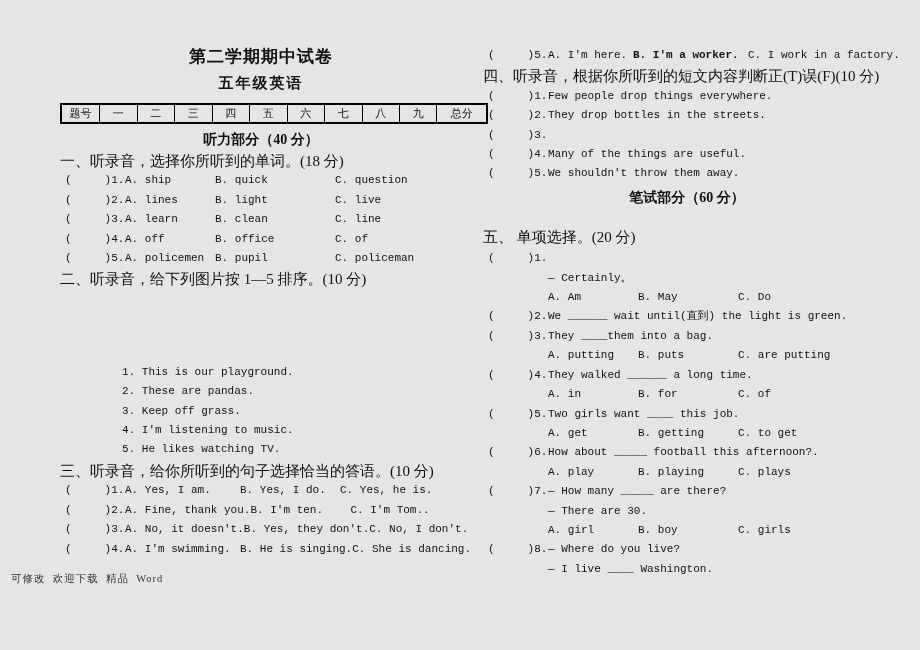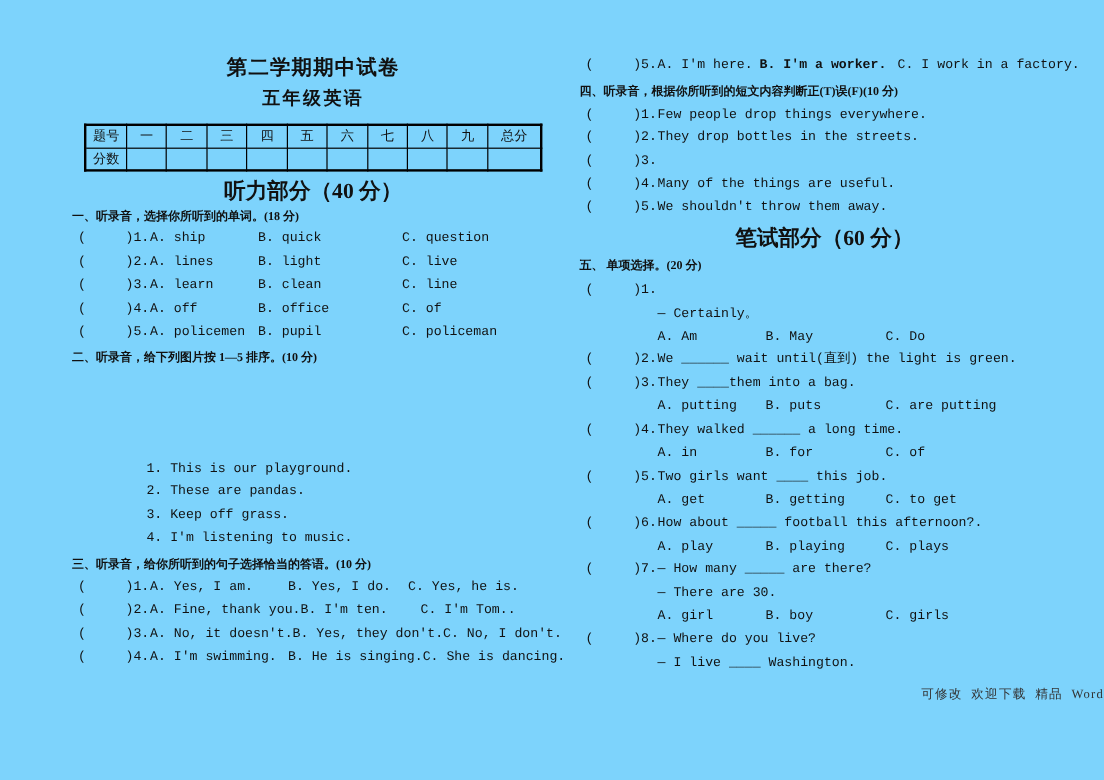--- a/index.html
+++ b/index.html
@@ -1,53 +1,53 @@
 <!DOCTYPE html>
 <html><head>
 <meta charset="utf-8">
 <style>
   * { margin:0; padding:0; box-sizing:border-box; }
   html,body { background:#ffffff; }
   #page {
-    position:relative; width:920px; height:650px; background:#7dd3fc;
+    position:relative; width:920px; height:650px; background:#e5e5e5;
     color:#111; overflow:hidden;
   }
   .cn { font-family:"Liberation Serif","DejaVu Serif",serif; }
   .en { font-family:"Liberation Mono","DejaVu Sans Mono",monospace; font-size:11px; }
 
   .col-left  { position:absolute; left:60px;  top:46px; width:402px; }
   .col-right { position:absolute; left:483px; top:46px; width:408px; }
 
   .t1 { font-size:17px; font-weight:bold; text-align:center; line-height:22px; letter-spacing:1px; }
   .t2 { font-size:15px; font-weight:bold; text-align:center; line-height:30px; letter-spacing:2px; }
 
-  table.score { border-collapse:collapse; border:2px solid #000; margin:5px auto 0; table-layout:fixed; width:382px;padding-left:40px; }
+  table.score { border-collapse:collapse; border:2px solid #000; margin:5px auto 0; table-layout:fixed; width:428px;padding-left:40px; }
   table.score td { border:1px solid #000; height:19px; text-align:center; vertical-align:middle;
                    font-size:11px; font-family:"Liberation Serif","DejaVu Serif",serif; padding:0; }
 
-  .part { font-size:18px; font-weight:bold; text-align:center; line-height:20px; margin-top:6px; }
-  .stitle { font-size:10px; font-weight:bold; line-height:19.4px; margin-top:2px; white-space:pre; }
+  .part { font-size:14px; font-weight:bold; text-align:center; line-height:20px; margin-top:6px; }
+  .stitle { font-size:15px; font-weight:normal; line-height:19.4px; margin-top:2px; white-space:pre; }
 
   .qrow { display:flex; line-height:19.4px; white-space:pre; padding-left:5px; }
   .qrow .no { flex:0 0 60px; }
   .qrow .tx { flex:1; }
   .s1 .oa { flex:0 0 90px; }  .s1 .ob { flex:0 0 120px; }
   .s3 .oa { flex:0 0 115px; } .s3 .ob { flex:0 0 100px; }
   .s3r .oa { flex:0 0 85px; } .s3r .ob { flex:0 0 115px;font-weight:bold; }
   .opts { display:flex; line-height:19.4px; white-space:pre; padding-left:65px; }
   .opts .oa { flex:0 0 90px; } .opts .ob { flex:0 0 100px; }
   .cont { line-height:19.4px; white-space:pre; padding-left:65px; }
 
   .img-space { height:73px; }
   .sent { line-height:19.4px; white-space:pre; padding-left:62px; }
 
   .heading-written { margin-top:4px; }
-  .s5title { margin-top:4px; margin-bottom:2px; }
-
-  .footer { position:absolute; left:0; right:0; top:572px; text-align:right;
+  .s5title { margin-top:20px; margin-bottom:2px; }
+
+  .footer { position:absolute; left:11px; right:0; top:572px; text-align:left;
             font-size:10.5px; color:#333; letter-spacing:1px; white-space:pre; }
 </style>
 </head>
 <body>
 
 <div id="page">
 
   <div class="col-left">
     <div class="t1 cn">第二学期期中试卷</div>
     <div class="t2 cn">五年级英语</div>
@@ -73,33 +73,20 @@
         <td>二</td>
         <td>三</td>
         <td>四</td>
         <td>五</td>
         <td>六</td>
         <td>七</td>
         <td>八</td>
         <td>九</td>
         <td>总分</td>
       </tr>
-      <tr>
-        <td>分数</td>
-        <td></td>
-        <td></td>
-        <td></td>
-        <td></td>
-        <td></td>
-        <td></td>
-        <td></td>
-        <td></td>
-        <td></td>
-        <td></td>
-      </tr>
     </tbody>
       </table>
 
     <div class="part cn">听力部分（40 分）</div>
 
     <div class="stitle cn">一、听录音，选择你所听到的单词。(18 分)</div>
     <div class="qrow en s1">
       <span class="no">(     )1.</span>
       <span class="oa">A. ship</span>
       <span class="ob">B. quick</span>
@@ -129,20 +116,21 @@
       <span class="ob">B. pupil</span>
       <span class="oc">C. policeman</span>
     </div>
 
     <div class="stitle cn">二、听录音，给下列图片按 1—5 排序。(10 分)</div>
     <div class="img-space"></div>
     <div class="sent en">1. This is our playground.</div>
     <div class="sent en">2. These are pandas.</div>
     <div class="sent en">3. Keep off grass.</div>
     <div class="sent en">4. I'm listening to music.</div>
+    <div class="sent en">5. He likes watching TV.</div>
 
     <div class="stitle cn">三、听录音，给你所听到的句子选择恰当的答语。(10 分)</div>
     <div class="qrow en s3">
       <span class="no">(     )1.</span>
       <span class="oa">A. Yes, I am.</span>
       <span class="ob">B. Yes, I do.</span>
       <span class="oc">C. Yes, he is.</span>
     </div>
     <div class="qrow en s3">
       <span class="no">(     )2.</span>

